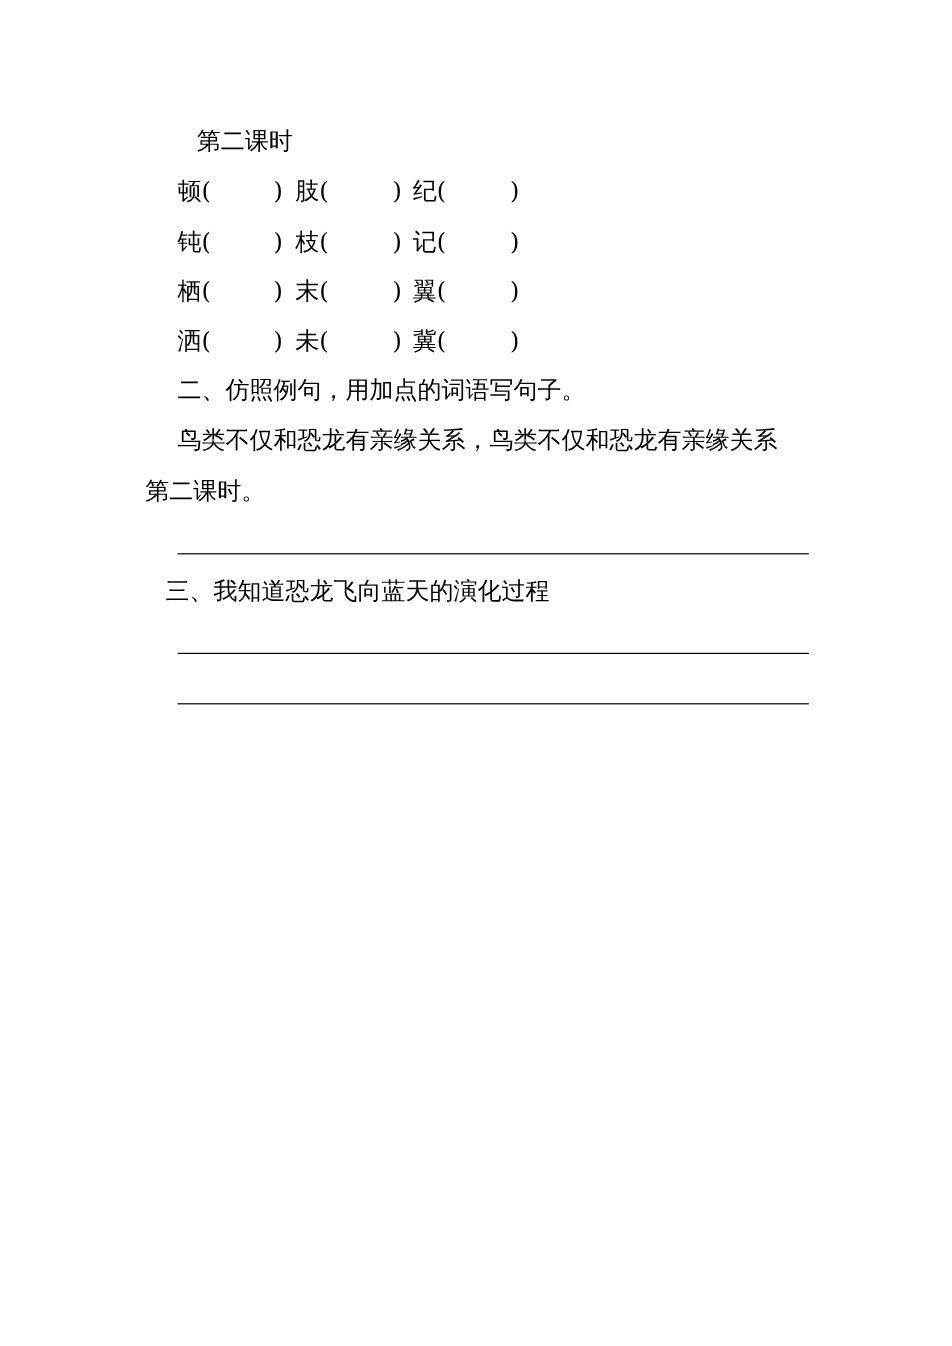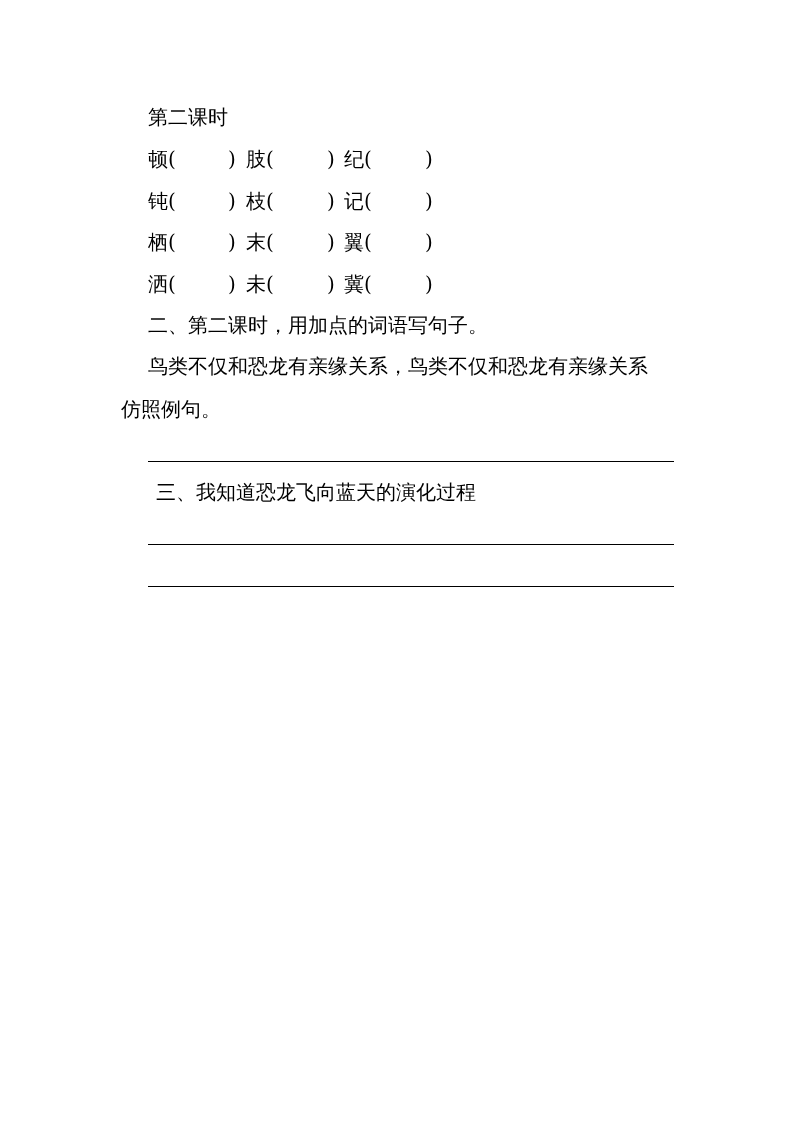--- a/index.html
+++ b/index.html
@@ -7,21 +7,21 @@
          font-family: "DejaVu Serif", "Liberation Serif", serif; color: #000; }
   .txt { position: absolute; font-size: 20px; line-height: 24px; white-space: nowrap; }
   .row { position: absolute; left: 148px; font-size: 20px; line-height: 24px; height: 24px; }
   .cell { position: absolute; top: 0; white-space: nowrap; }
   .paren-close { position: absolute; top: 0; }
   .line { position: absolute; left: 148px; width: 526px; height: 0; border-top: 1px solid #000; }
 </style>
 </head>
 <body>
 
-<div class="txt" style="left:148px; top:105px;text-align:center;">第二课时</div>
+<div class="txt" style="left:164px; top:105px;text-align:center;">第二课时</div>
 
 <div id="rows">
     <div class="row" style="top: 147px;">
       <span class="cell" style="left: 0px;">顿</span>
       <span class="cell" style="left: 20px;">(</span>
       <span class="paren-close" style="left: 80px;">)</span>
       <span class="cell" style="left: 98px;">肢</span>
       <span class="cell" style="left: 118px;">(</span>
       <span class="paren-close" style="left: 179px;">)</span>
       <span class="cell" style="left: 196px;">纪</span>
@@ -56,22 +56,22 @@
       <span class="paren-close" style="left: 80px;">)</span>
       <span class="cell" style="left: 98px;">未</span>
       <span class="cell" style="left: 118px;">(</span>
       <span class="paren-close" style="left: 179px;">)</span>
       <span class="cell" style="left: 196px;">冀</span>
       <span class="cell" style="left: 216px;">(</span>
       <span class="paren-close" style="left: 277px;">)</span>
     </div>
   </div>
 
-<div class="txt" style="left:148px; top:313px;">二、第二课时，用加点的词语写句子。</div>
+<div class="txt" style="left:148px; top:313px;">二、仿照例句，用加点的词语写句子。</div>
 <div class="txt" style="left:148px; top:354px;">鸟类不仅和恐龙有亲缘关系，鸟类不仅和恐龙有亲缘关系</div>
-<div class="txt" style="left:121px; top:397px;">仿照例句。</div>
+<div class="txt" style="left:121px; top:397px;">第二课时。</div>
 
 <div class="line" style="top:461px;"></div>
 
-<div class="txt" style="left:156px; top:480px;text-align:right;">三、我知道恐龙飞向蓝天的演化过程</div>
+<div class="txt" style="left:138px; top:480px;text-align:right;">三、我知道恐龙飞向蓝天的演化过程</div>
 
 <div class="line" style="top:544px;"></div>
 <div class="line" style="top:586px;"></div>
 
 </body></html>

